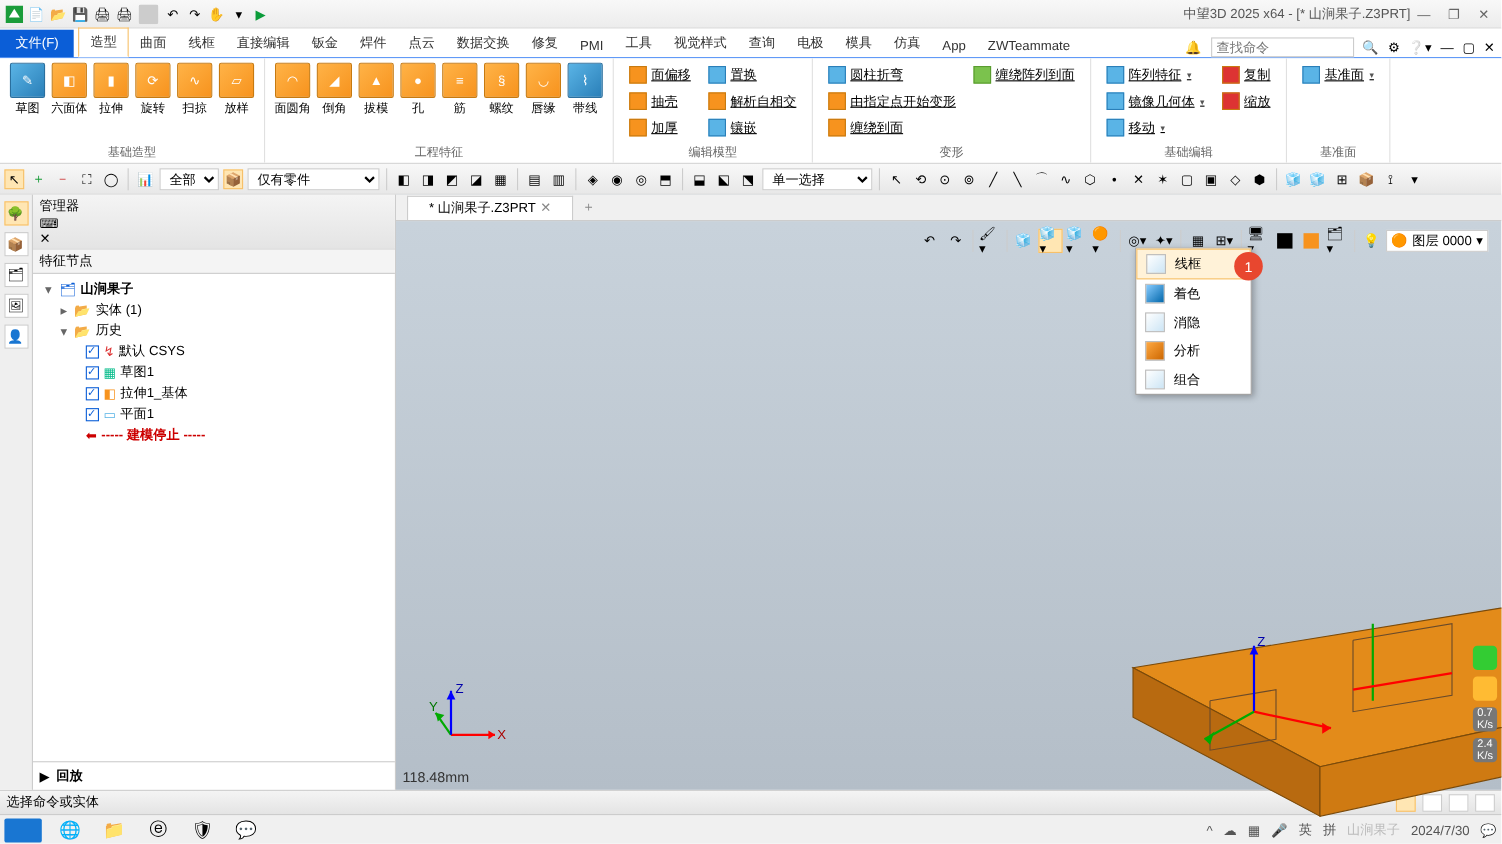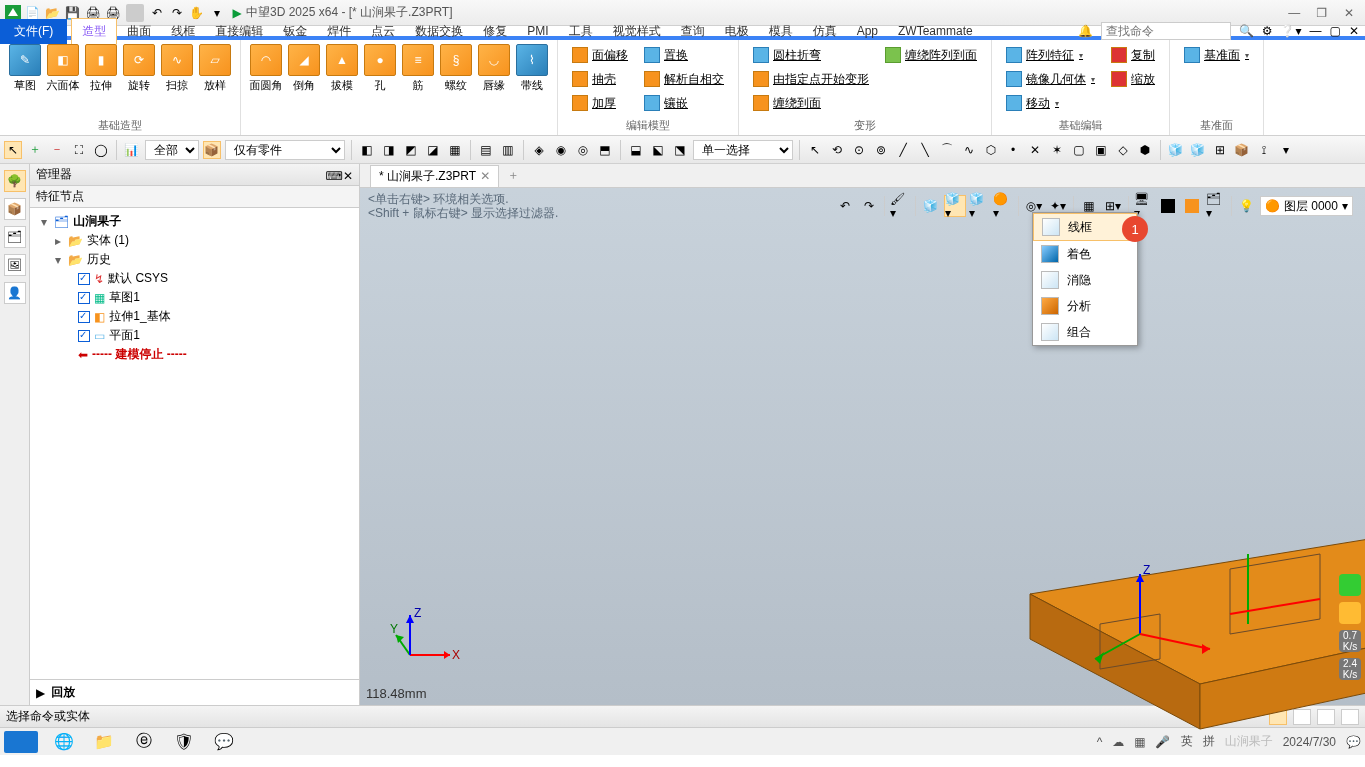--- a/index.html
+++ b/index.html
@@ -1,25 +1,25 @@
 <!DOCTYPE html>
 <html><head>
 <meta charset="utf-8">
 <style>
 * { margin:0; padding:0; box-sizing:border-box; font-family:"Microsoft YaHei", sans-serif; font-size:12px; }
 body { width:1365px; height:767px; background:#fff; overflow:hidden; position:relative; }
 .titlebar { height:26px; background:linear-gradient(#f8f8f8,#ececec); border-bottom:1px solid #d0d0d0; display:flex; align-items:center; padding:0 4px; }
 .titlebar .qat { display:flex; gap:2px; align-items:center; }
 .titlebar .qat span { width:18px; height:18px; display:inline-flex; align-items:center; justify-content:center; border:1px solid transparent; border-radius:2px; }
-.titlebar .title { flex:1; text-align:left; color:#555; }
+.titlebar .title { flex:1; text-align:right; color:#555; }
 .titlebar .winbtns span { width:24px; height:16px; display:inline-flex; align-items:center; justify-content:center; color:#666; }
-.menurow { height:14px; background:#fff; border-bottom:4px solid #3b82f6; display:flex; align-items:center; }
+.menurow { height:27px; background:#fff; border-bottom:1px solid #3b82f6; display:flex; align-items:flex-end; }
 .file-btn { background:#0b5ed7; color:#fff; padding:4px 14px; margin-right:4px; }
 .tab { padding:4px 10px; color:#333; cursor:pointer; }
-.tab.active { background:#fff; border:1px solid #f7c069; border-bottom:1px solid #fff; color:#8b5cf6;font-family:Liberation Serif, serif; }
+.tab.active { background:#fff; border:1px solid #f7c069; border-bottom:1px solid #fff; color:#404040;font-family:Liberation Serif, serif; }
 .menurow .right { margin-left:auto; display:flex; align-items:center; gap:8px; padding-right:6px; }
 .search { border:1px solid #ccc; width:130px; height:18px; padding:0 4px; color:#999; }
 .ribbon { height:96px; background:#fff; border-bottom:1px solid #d0d0d0; display:flex; overflow:hidden; }
 .group { border-right:1px solid #e0e0e0; padding:2px 6px; display:flex; flex-direction:column; }
 .group .items { display:flex; flex:1; align-items:flex-start; }
 .group .label { text-align:center; color:#666; font-size:11px; padding-top:2px; }
 .bigbtn { display:flex; flex-direction:column; align-items:center; width:38px; padding:2px; cursor:pointer; }
 .bigico { width:32px; height:32px; background:linear-gradient(135deg,#ffb347,#f7931e); border:1px solid #c77a10; border-radius:2px; display:flex; align-items:center; justify-content:center; color:#fff; }
 .bigico.blue { background:linear-gradient(135deg,#5ab4e6,#2a7fb8); border-color:#2a6f9e; }
 .bigbtn span.lbl { font-size:11px; margin-top:2px; white-space:nowrap; }
@@ -29,37 +29,37 @@
 .sico.b { background:#5ab4e6; border-color:#2a7fb8; }
 .sico.g { background:#7bc24d; border-color:#5a9c30; }
 .toolbar2 { height:28px; background:linear-gradient(#f8f8f8,#e8e8e8); border-bottom:1px solid #d0d0d0; display:flex; align-items:center; padding:0 4px; gap:4px; }
 .tb-sep { width:1px; height:20px; background:#ccc; margin:0 2px; }
 .tb-ico { width:18px; height:18px; border:1px solid transparent; display:inline-flex; align-items:center; justify-content:center; cursor:pointer; }
 .tb-sel { border:1px solid #ccc; height:20px; padding:0 4px; background:#fff; }
 .main { display:flex; height:calc(100% - 26px - 26px - 96px - 28px - 22px - 28px); }
 .sidebar-strip { width:30px; background:#efefef; border-right:1px solid #ccc; display:flex; flex-direction:column; gap:6px; padding-top:6px; align-items:center; }
 .sidebar-strip span { width:22px; height:22px; border:1px solid #ccc; background:#fff; display:flex; align-items:center; justify-content:center; cursor:pointer; }
 .mgr { width:330px; border-right:1px solid #ccc; display:flex; flex-direction:column; }
-.mgr-head { background:linear-gradient(#f4f4f4,#e4e4e4); border-bottom:1px solid #ccc; padding:2px 6px; display:flex; align-items:flex-end; }
+.mgr-head { background:linear-gradient(#f4f4f4,#e4e4e4); border-bottom:1px solid #ccc; padding:2px 6px; display:flex; align-items:flex-start;flex-direction:column; }
 .mgr-head .t { flex:1; }
 .mgr-row { display:flex; padding:2px; gap:2px; border-bottom:1px solid #e4e4e4; }
 .mgr-row select, .mgr-row input { border:1px solid #ccc; height:20px; flex:1; padding:0 4px; }
 .filter-ico { width:20px; height:20px; display:flex; align-items:center; justify-content:center; color:#0b5ed7; border:1px solid #ccc; }
 .colhead { background:#f4f4f4; border-bottom:1px solid #ccc; padding:2px 6px; }
 .tree { flex:1; overflow:auto; padding:4px 0; }
 .tree-row { display:flex; align-items:center; padding:1px 4px; gap:4px; cursor:pointer; }
 .tw { display:inline-block; }
 .chk { width:12px; height:12px; border:1px solid #0b5ed7; background:#fff; position:relative; display:inline-block; }
 .chk::after { content:"✓"; color:#0b5ed7; font-size:10px; position:absolute; top:-2px; left:0; }
 .expand { width:12px; text-align:center; color:#666; cursor:pointer; }
 .stop { color:#c00; font-weight:bold; }
 .playback { border-top:1px solid #ccc; padding:4px 6px; display:flex; align-items:center; gap:6px; }
 .viewport { flex:1; position:relative; background:linear-gradient(#c9d3dc,#b4bec8); }
 .doc-tabs { height:24px; background:#f0f0f0; border-bottom:1px solid #ccc; display:flex; align-items:center; padding-left:10px; }
-.doc-tab { background:#fff; border:1px solid #ccc; border-bottom:none; padding:2px 8px; display:flex; align-items:center; gap:4px; }
+.doc-tab { background:#fff; border:1px solid #ccc; border-bottom:none; padding:2px 19px; display:flex; align-items:center; gap:4px; }
 .doc-tab .x { color:#888; cursor:pointer; }
 .view-tb { position:absolute; top:28px; left:0; right:0; height:28px; display:flex; align-items:center; padding:0 6px; gap:2px; }
 .hint { position:absolute; top:28px; left:8px; color:#5a6a7a; font-size:11px; line-height:14px; }
 .popup { position:absolute; left:672px; top:48px; background:#fff; border:1px solid #999; box-shadow:2px 2px 6px rgba(0,0,0,.3); width:106px; }
 .popup .item { display:flex; align-items:center; gap:8px; padding:4px 8px; }
 .popup .item.hl { background:#fff2d8; border:1px solid #f7c069; }
 .popup .ico { width:18px; height:18px; border:1px solid #bbb; background:linear-gradient(135deg, #fff,#cce5f5); }
 .badge { position:absolute; left:762px; top:52px; width:26px; height:26px; border-radius:50%; background:#e8472f; color:#fff; display:flex; align-items:center; justify-content:center; font-size:13px; }
 .triad { position:absolute; left:30px; bottom:30px; width:80px; height:80px; }
 .readout { position:absolute; left:2px; bottom:2px; color:#333; font-size:13px; background:rgba(255,255,255,0); padding:2px 4px; }
@@ -200,20 +200,21 @@
         </div>
       <div class="bigbtn">
           <div class="bigico">◡</div>
           <span class="lbl">唇缘</span>
         </div>
       <div class="bigbtn">
           <div class="bigico blue">⌇</div>
           <span class="lbl">带线</span>
         </div>
     </div>
+    <div class="label">工程特征</div>
   </div>
   <div class="group">
     <div class="items">
       <div class="smallrow">
         <div class="smallbtn">
             <span class="sico"></span>
             <span>面偏移</span>
           </div>
         <div class="smallbtn">
             <span class="sico"></span>
@@ -440,24 +441,20 @@
 
   <div class="viewport">
     <div class="doc-tabs" style="position:absolute;top:0;left:0;right:0">
       <div class="doc-tab">
           <span>* 山涧果子.Z3PRT</span>
           <span class="x">✕</span>
         </div>
       <span style="padding:0 8px;color:#888;cursor:pointer">＋</span>
     </div>
 
-    <div class="hint">
-      <div>&lt;单击右键&gt; 环境相关选项.</div>
-      <div>&lt;Shift + 鼠标右键&gt; 显示选择过滤器.</div>
-    </div>
 
     <div class="view-tb" style="top:28px;justify-content:flex-end;left:auto;right:6px;width:auto">
       <span class="view-btn">↶</span>
       <span class="view-btn">↷</span>
       <span class="tb-sep"></span>
       <span class="view-btn">🖌▾</span>
       <span class="tb-sep"></span>
       <span class="view-btn">🧊</span>
       <span class="view-btn active">🧊▾</span>
       <span class="view-btn">🧊▾</span>

